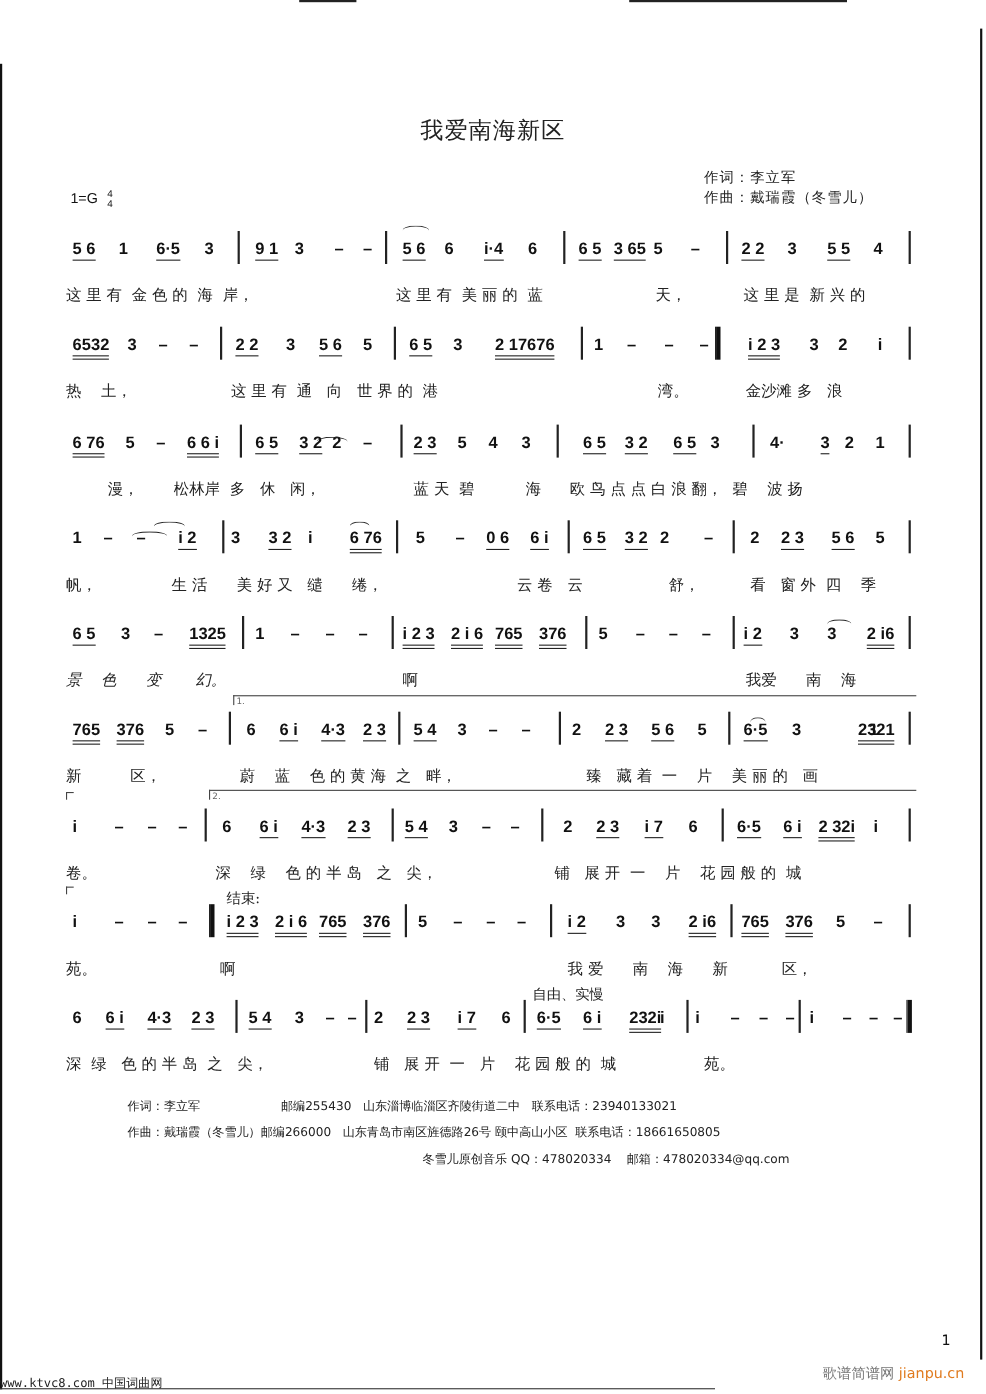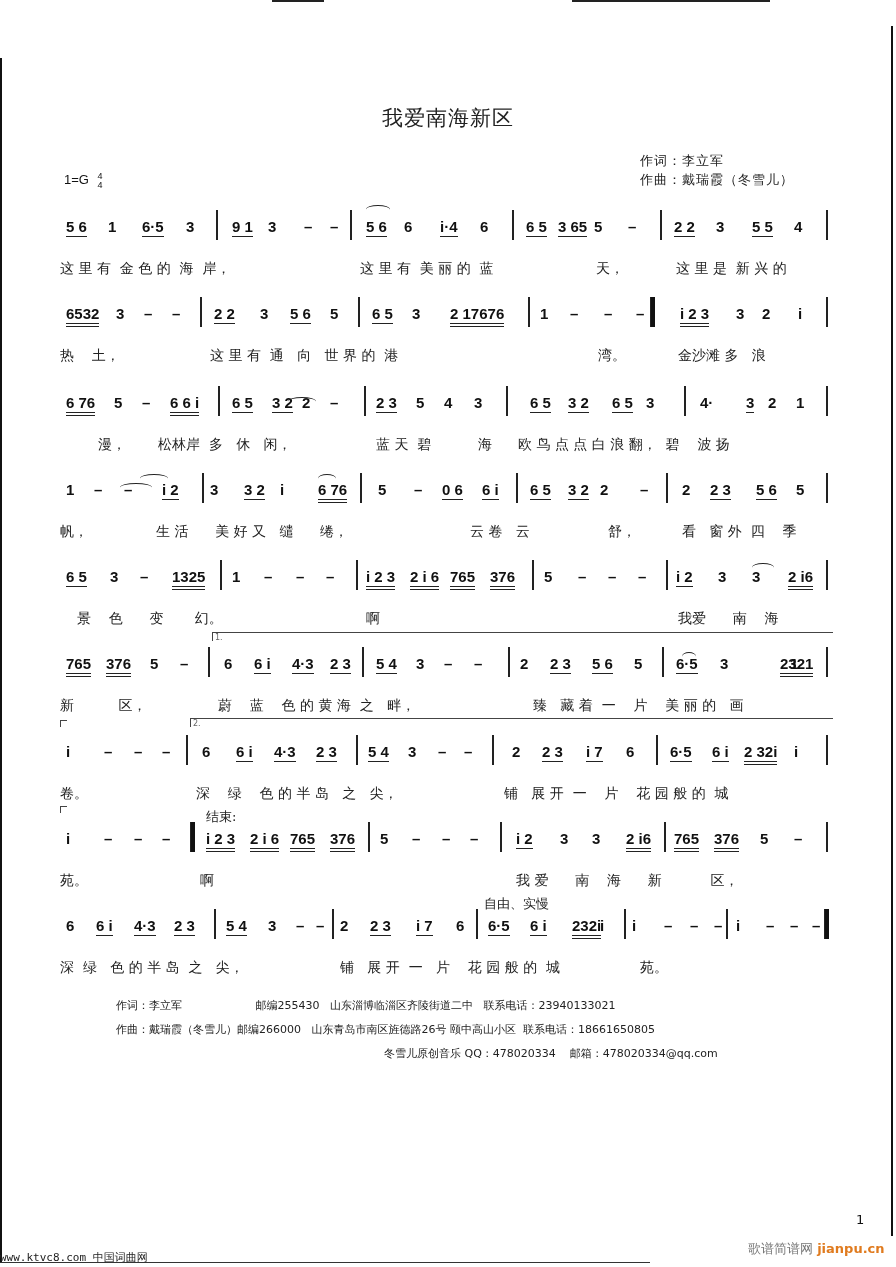--- a/index.html
+++ b/index.html
@@ -20,21 +20,21 @@
   .lyr{position:absolute;left:0;top:42px;width:780px;height:20px;font-family:"DejaVu Sans",sans-serif;font-size:14px;color:#222;}
   .l{position:absolute;top:0;white-space:pre;}
   .volta{position:absolute;height:8px;border-top:1.5px solid #444;border-left:1.5px solid #444;font-size:8px;color:#666;padding-left:2px;line-height:10px;}
   .slur{position:absolute;border-top:1.5px solid #222;border-radius:50% 50% 0 0;height:8px;}
   .mark{position:absolute;font-size:13px;color:#222;font-family:"DejaVu Serif",serif;}
   .footer{position:absolute;left:116px;font-size:11px;color:#222;white-space:pre;font-family:"DejaVu Sans",sans-serif;}
   .pageno{position:absolute;left:856px;top:1212px;font-size:13px;}
   .site{position:absolute;left:0;top:1250px;font-size:11px;font-family:"DejaVu Sans Mono",monospace;color:#222;}
   .siteline{position:absolute;left:0;top:1262px;width:650px;height:1px;background:#333;}
   .wm{position:absolute;left:748px;top:1240px;font-size:13px;color:#777;}
-  .wm b{color:#e07b1f;font-weight:bold;}
+  .wm b{color:#e07b1f;font-weight:normal;}
   .corner{position:absolute;left:60px;width:6px;height:6px;border-top:1.5px solid #444;border-left:1.5px solid #444;}
 </style>
 </head>
 <body>
 
 <div class="topmark" style="left:272px;width:52px;"></div>
 <div class="topmark" style="left:572px;width:198px;"></div>
 <div class="vline" style="left:0;top:58px;height:1205px;"></div>
 <div class="vline" style="left:891px;top:26px;height:1210px;"></div>
 
@@ -215,21 +215,21 @@
         <span class="n" style="left: 658px;">3</span>
         <span class="n" style="left: 692px;">3</span>
         <span class="n u2" style="left: 728px;">2 i6</span>
         <div class="bar" style="left: 160px;"></div>
         <div class="bar" style="left: 296px;"></div>
         <div class="bar" style="left: 472px;"></div>
         <div class="bar" style="left: 606px;"></div>
         <div class="bar" style="left: 766px;"></div>
       </div>
       <div class="lyr">
-        <span class="l" style="left: 17px;">景    色      变       幻。</span>
+        <span class="l" style="left: 0px; font-style: italic;">景    色      变       幻。</span>
         <span class="l" style="left: 306px;">啊</span>
         <span class="l" style="left: 618px;">我爱      南    海</span>
       </div>
     </div>
     <div class="row" style="top: 655px;">
       <div class="notes">
         <span class="n u2" style="left: 6px;">765</span>
         <span class="n u2" style="left: 46px;">376</span>
         <span class="n" style="left: 90px;">5</span>
         <span class="n" style="left: 120px;">–</span>

